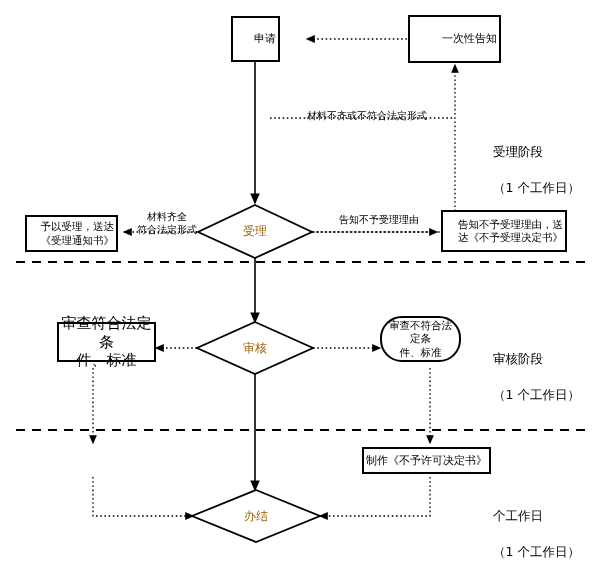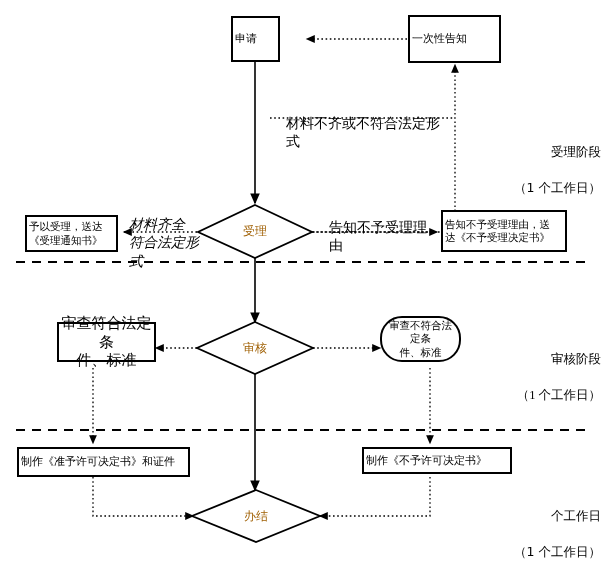--- a/index.html
+++ b/index.html
@@ -22,21 +22,21 @@
     left: 0;
     top: 0;
     width: 605px;
     height: 564px;
   }
   .node {
     position: absolute;
     box-sizing: border-box;
     display: flex;
     align-items: center;
-    justify-content: flex-start;
+    justify-content: flex-end;
     text-align: center;
     color: #000000;
     line-height: 1.25;
   }
   .box {
     border: 2px solid #000000;
     background: #ffffff;
     font-size: 11px;
     padding: 1px 2px;
   }
@@ -48,31 +48,32 @@
     height: 100%;
     display: flex;
     align-items: center;
     justify-content: center;
     font-size: 12px;
     color: #a16207;
   }
   .edge-label {
     position: absolute;
     color: #000000;
-    font-size: 14px;
+    font-size: 10px;
     line-height: 1.3;
+    text-align: center;
     background: transparent;
     white-space: pre-line;
   }
   .stage-label {
     position: absolute;
     color: #000000;
     font-size: 12.5px;
     line-height: 1.45;
-    text-align: right;
+    text-align: left;
     white-space: pre-line;
   }
 </style>
 </head>
 <body>
 
 <div id="flow-root">
 
   <svg id="flow-svg" viewBox="0 0 605 564" xmlns="http://www.w3.org/2000/svg">
     <defs>
@@ -144,59 +145,56 @@
   <div class="node box" style="left:57px; top:322px; width:99px; height:40px; white-space:pre-line; font-size:15px;">
     <span>审查符合法定条
 件、标准</span>
   </div>
 
   <div class="node box" style="left:380px; top:316px; width:81px; height:46px; white-space:pre-line; font-size:10.5px;border-radius:22px;">
     <span>审查不符合法定条
 件、标准</span>
   </div>
 
-  <div class="node box" style="left:17px; top:447px; width:173px; height:30px; font-size:11px;">
-    <span>制作《准予许可决定书》和证件</span>
-  </div>
-
-  <div class="node box" style="left:362px; top:447px; width:150px; height:27px; font-size:11px;">
+
+  <div class="node box" style="left:362px; top:447px; width:129px; height:27px; font-size:11px;">
     <span>制作《不予许可决定书》</span>
   </div>
 
   <div class="diamond-label" style="left:198px; top:205px; width:114px; height:53px;">
     <span>受理</span>
   </div>
 
   <div class="diamond-label" style="left:197px; top:322px; width:116px; height:52px;">
     <span>审核</span>
   </div>
 
   <div class="diamond-label" style="left:192px; top:490px; width:128px; height:52px;font-family:Liberation Mono, monospace;">
     <span>办结</span>
   </div>
 
   <div class="edge-label" style="left:286px; top:96px; width:162px;">
     <span>材料不齐或不符合法定形式</span>
   </div>
 
-  <div class="edge-label" style="left:129px; top:197px; width:76px;font-style:italic;">
+  <div class="edge-label" style="left:129px; top:197px; width:76px;">
     <span>材料齐全
 符合法定形式</span>
   </div>
 
   <div class="edge-label" style="left:329px; top:200px; width:100px;">
     <span>告知不予受理理由</span>
   </div>
 
   <div class="stage-label" style="left:493px; top:125px; width:108px;">
     <div>受理阶段</div>
     <div>（1 个工作日）</div>
   </div>
 
-  <div class="stage-label" style="left:493px; top:332px; width:108px;font-family:Liberation Serif, serif;">
+  <div class="stage-label" style="left:493px; top:332px; width:108px;">
     <div>审核阶段</div>
     <div>（1 个工作日）</div>
   </div>
 
   <div class="stage-label" style="left:493px; top:489px; width:108px;">
     <div>个工作日</div>
     <div>（1 个工作日）</div>
   </div>
 
 </div>

